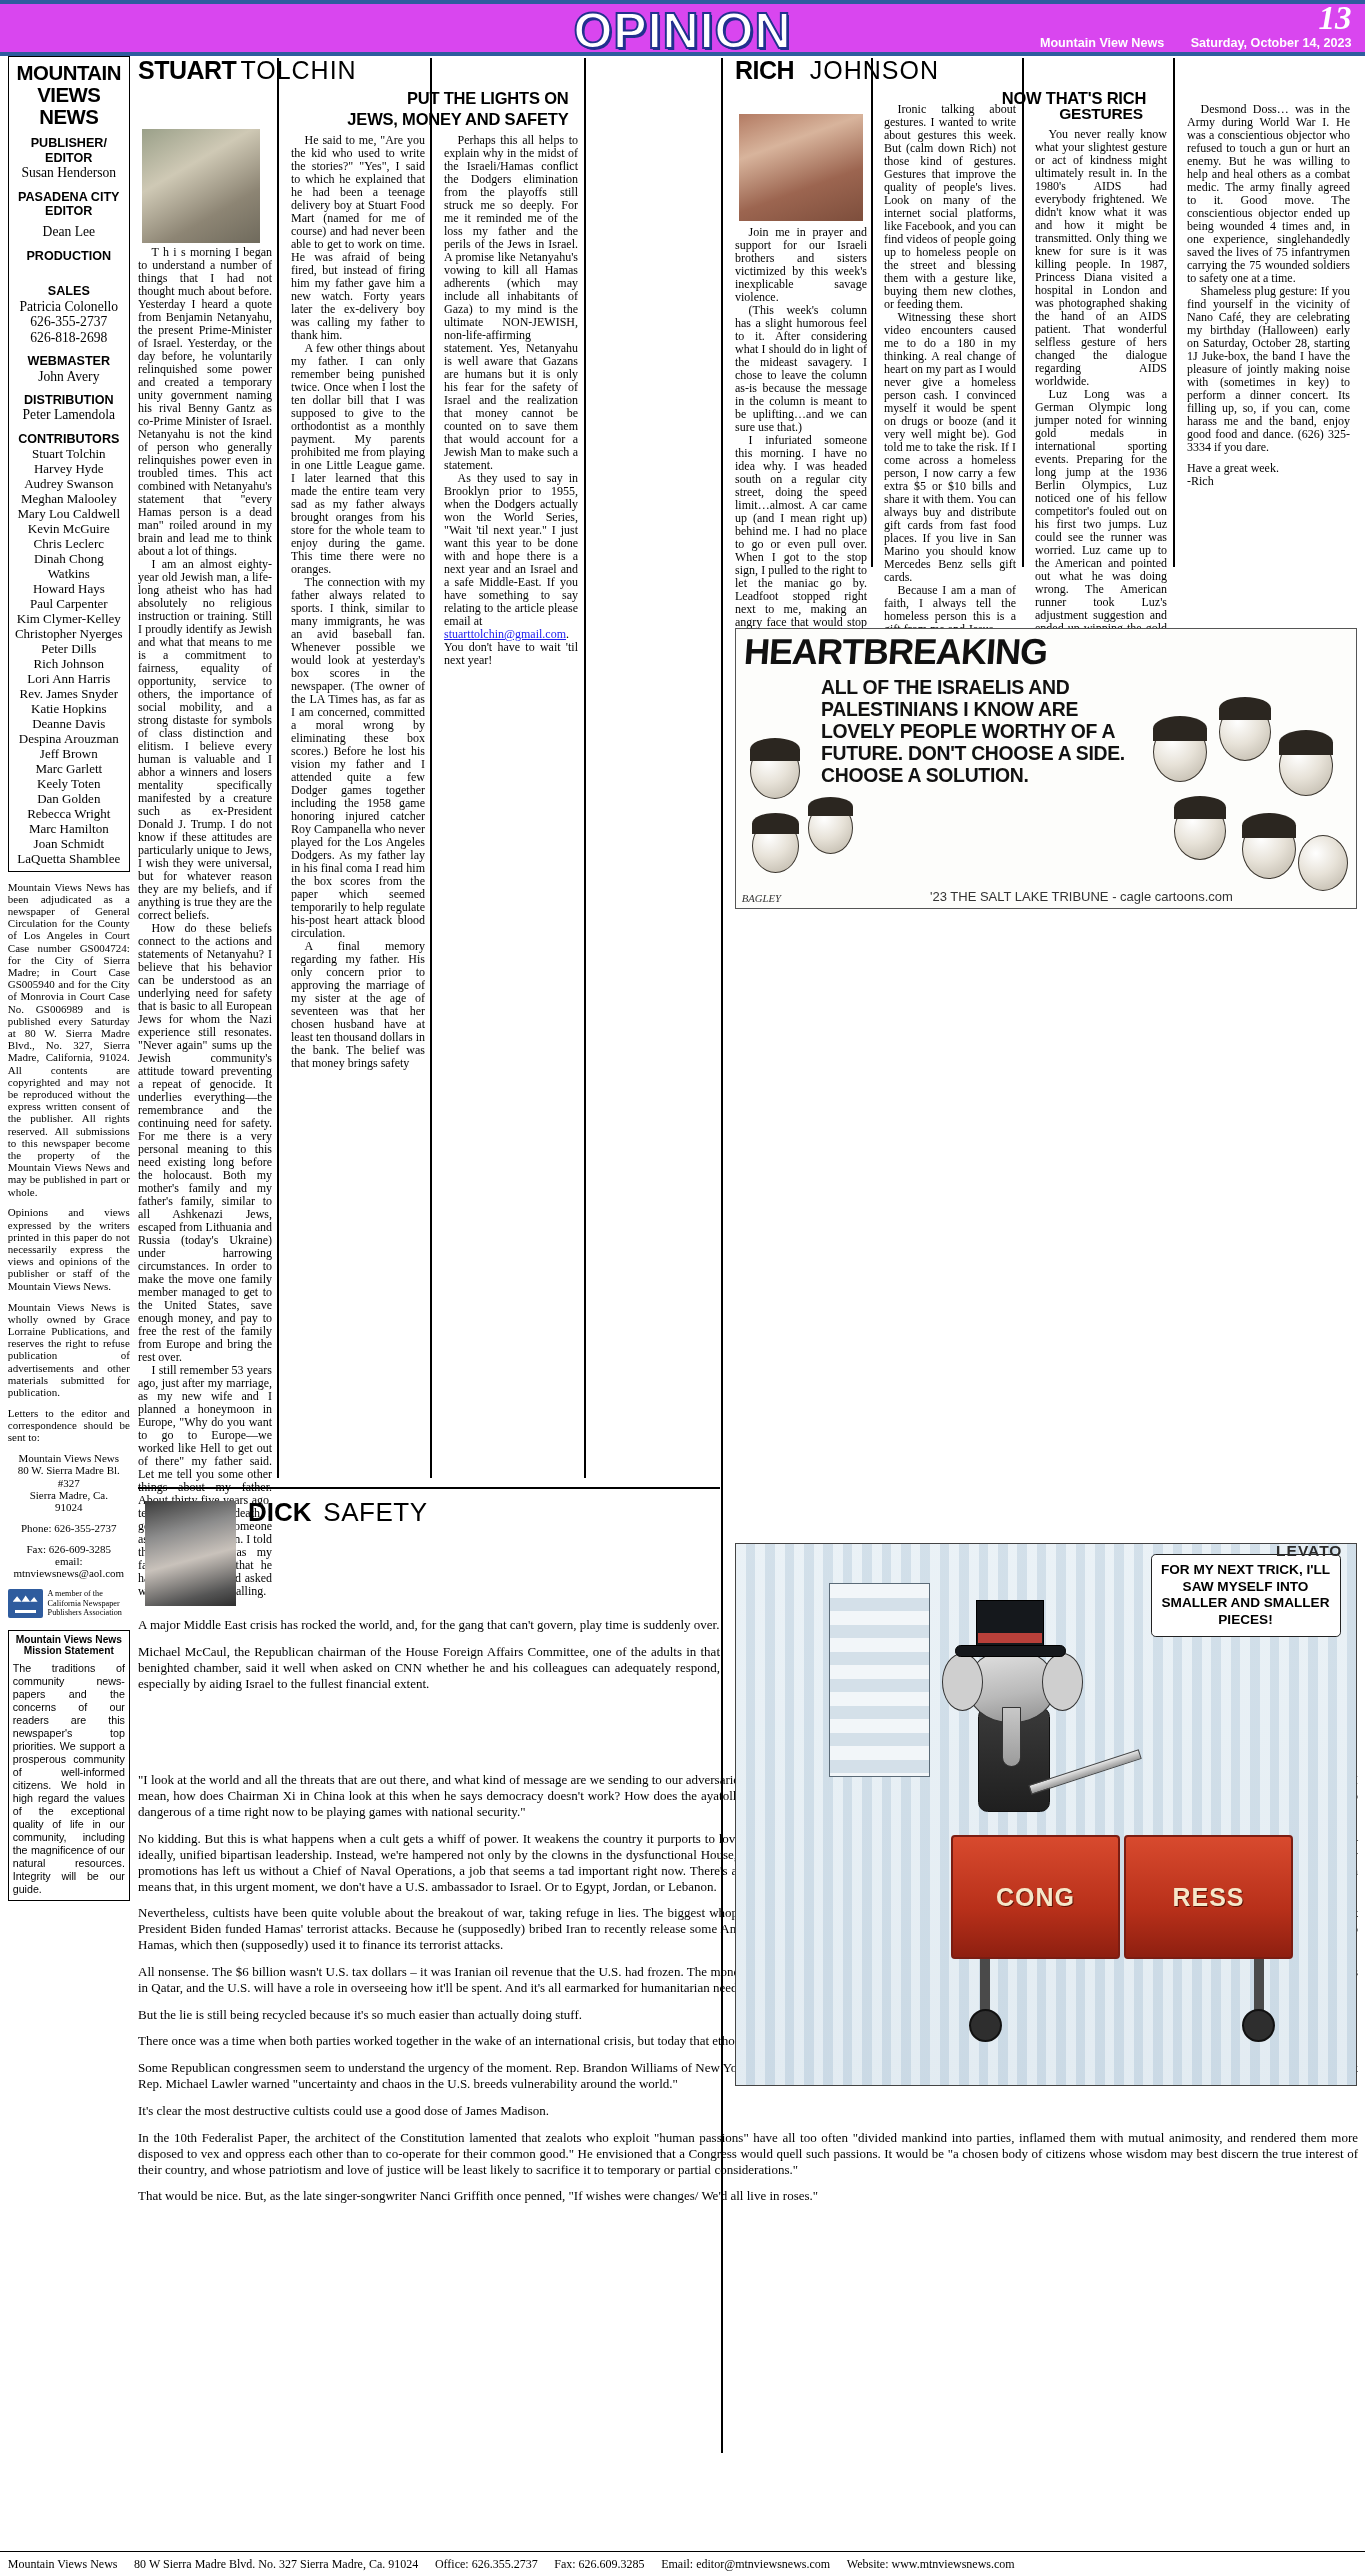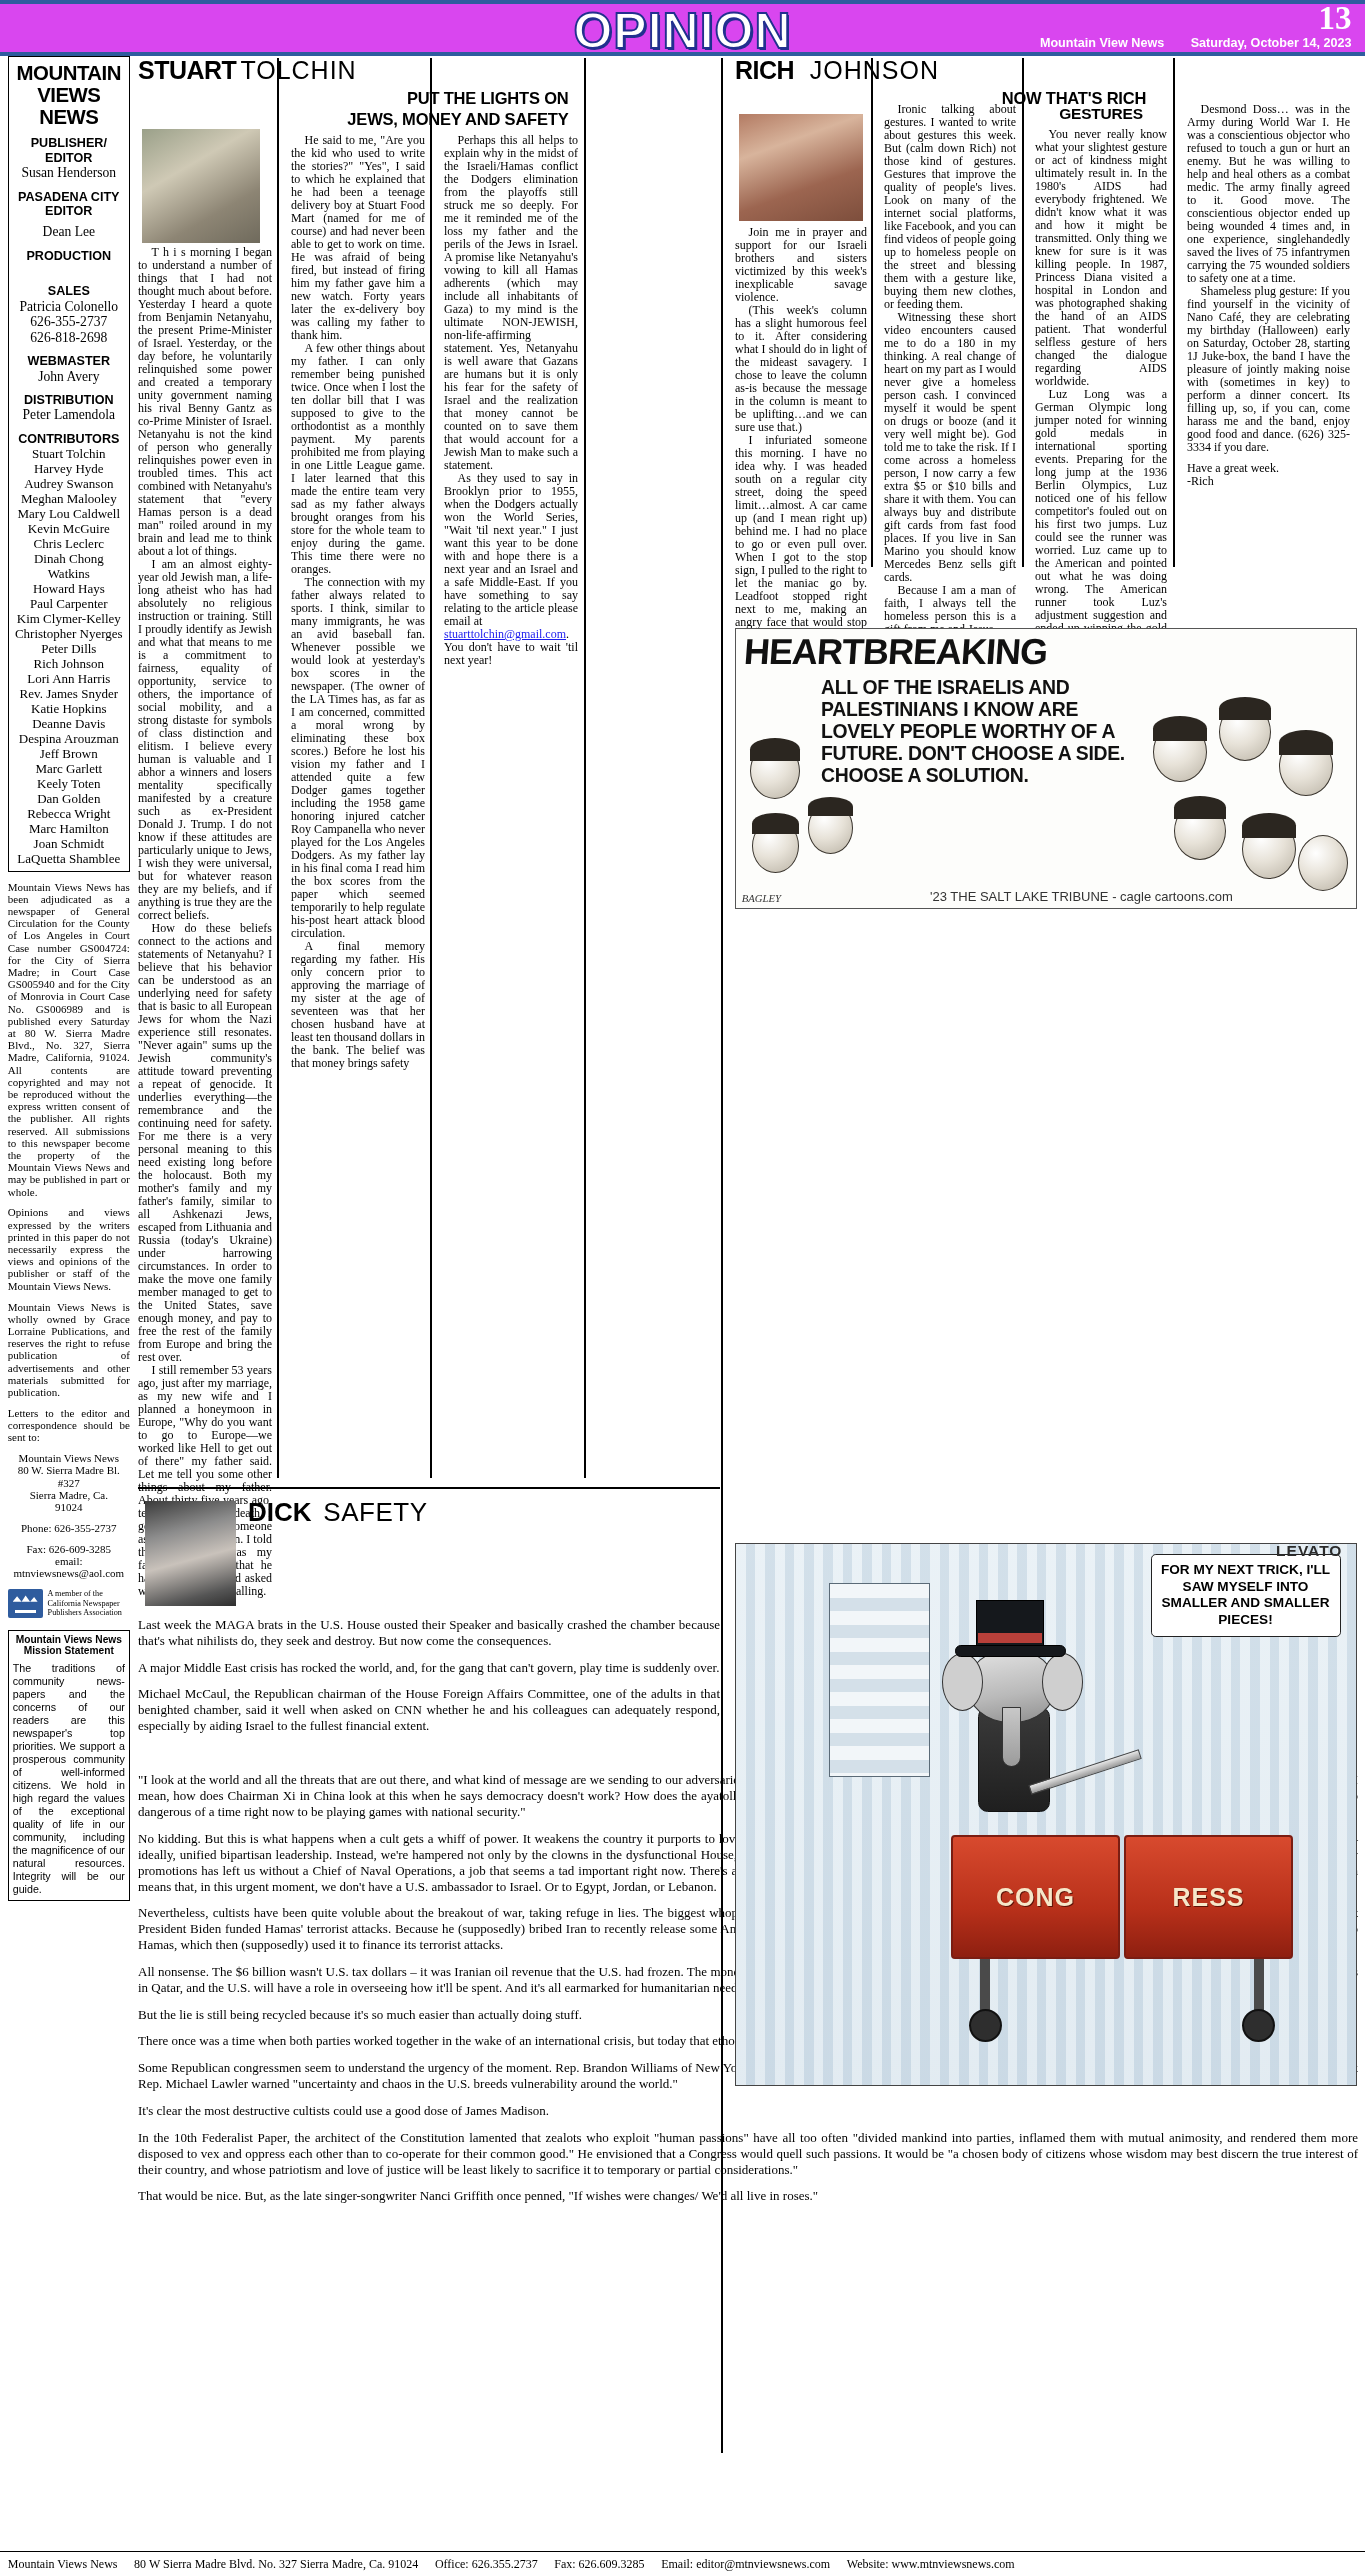--- a/index.html
+++ b/index.html
@@ -24,21 +24,21 @@
     position:absolute; left:0; top:-1.9px; width:1365px; text-align:center;
     font-family:"Liberation Sans", sans-serif;
     font-weight:bold; font-size:50px; letter-spacing:1px;
     color:#ffffff;
     -webkit-text-stroke:1.9px #22308f;
     text-shadow:1.9px 1.9px 0 #22308f;
   }
   #page-number {
     position:absolute; right:13.6px; top:-3.9px;
     font-family:"Liberation Serif", serif;
-    font-weight:bold; font-size:33px; color:#ffffff;
+    font-weight:bold; font-size:33px; color:#ffffff;font-style:italic;
   }
   #masthead-dateline {
     position:absolute; right:13.6px; top:32px;
     font-family:"Liberation Sans", sans-serif;
     font-weight:bold; font-size:12.6px; color:#ffffff;
   }
   #masthead-dateline .mh-sep { display:inline-block; width:19.4px; }
 
   
   #page { position:absolute; left:0; top:56px; width:1365px; height:2482px; }
@@ -466,21 +466,20 @@
   <div class="photo portrait" style="position:absolute;left:145px;top:1445px;width:91px;height:105px;"></div>
 
   <div style="position:absolute;left:248px;top:1441px;width:471px;" class="polman-head">
     <div>
       <span class="first">DICK</span>
       <span class="last" style="margin-left:7.8px">SAFETY</span>
     </div>
   </div>
 
   <div class="polman-body" style="position:absolute;left:138px;top:1561px;width:582px;">
-    <p>Last week the MAGA brats in the U.S. House ousted their Speaker and basically crashed the chamber because that's what nihilists do, they seek and destroy. But now come the consequences.</p>
     <p>A major Middle East crisis has rocked the world, and, for the gang that can't govern, play time is suddenly over.</p>
     <p>Michael McCaul, the Republican chairman of the House Foreign Affairs Committee, one of the adults in that benighted chamber, said it well when asked on CNN whether he and his colleagues can adequately respond, especially by aiding Israel to the fullest financial extent.</p>
   </div>
 
   <div class="polman-body" style="position:absolute;left:138px;top:1716px;width:1220px;">
     <p>"I look at the world and all the threats that are out there, and what kind of message are we sending to our adversaries when we can't govern, when we're dysfunctional, when we don't even have a Speaker of the House?" McCaul said. "I mean, how does Chairman Xi in China look at this when he says democracy doesn't work? How does the ayatollah look at this, knowing that we cannot function properly? And I think it sends a terrible message… We're just in too dangerous of a time right now to be playing games with national security."</p>
     <p>No kidding. But this is what happens when a cult gets a whiff of power. It weakens the country it purports to love, and never more glaringly than when an international crisis flares and the western world looks to us for leadership – ideally, unified bipartisan leadership. Instead, we're hampered not only by the clowns in the dysfunctional House, but by a pair of clowns on the Senate side – most notably dumb jock Tommy Tuberville, whose blockade of military promotions has left us without a Chief of Naval Operations, a job that seems a tad important right now. There's also Rand Paul, the Covid conspiracy theorist, who has been blocking a string of ambassadorial appointments – which means that, in this urgent moment, we don't have a U.S. ambassador to Israel. Or to Egypt, Jordan, or Lebanon.</p>
     <p>Nevertheless, cultists have been quite voluble about the breakout of war, taking refuge in lies. The biggest whopper – which you've likely heard because it has landed in the mainstream media via relentless cult repetition – is that President Biden funded Hamas' terrorist attacks. Because he (supposedly) bribed Iran to recently release some American-dual citizen inmates by giving it $6 billion in U.S. taxpayer dollars; Iran then (supposedly) gave that money to Hamas, which then (supposedly) used it to finance its terrorist attacks.</p>
     <p>All nonsense. The $6 billion wasn't U.S. tax dollars – it was Iranian oil revenue that the U.S. had frozen. The money didn't go back to the Iranian government, and, indeed it hasn't even been released yet –it's being held by third parties in Qatar, and the U.S. will have a role in overseeing how it'll be spent. And it's all earmarked for humanitarian needs like food and medicine.</p>
     <p>But the lie is still being recycled because it's so much easier than actually doing stuff.</p>

